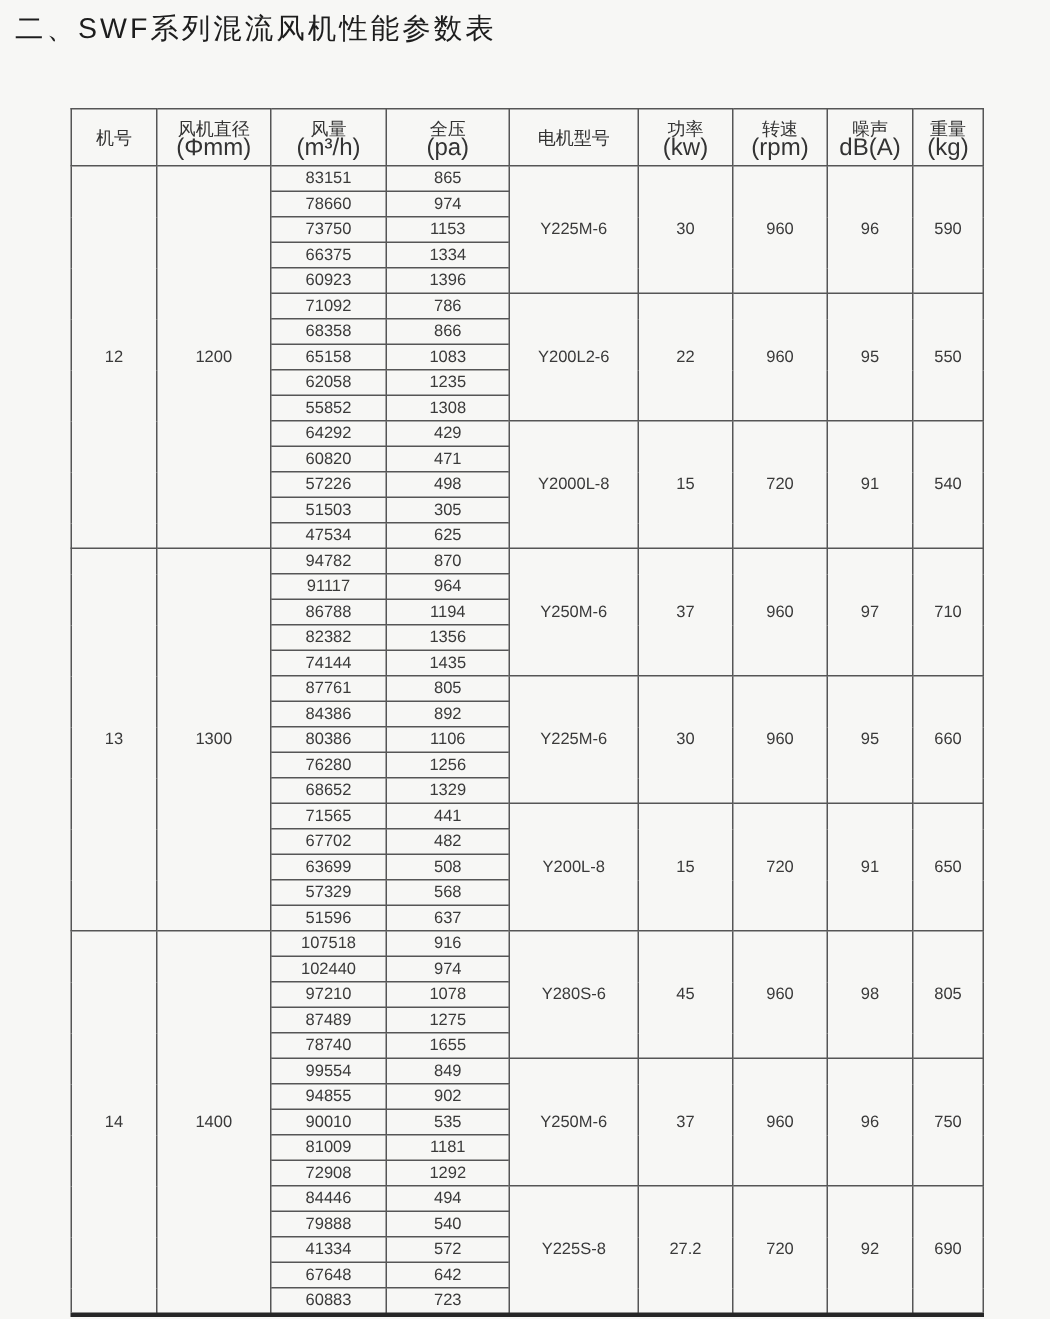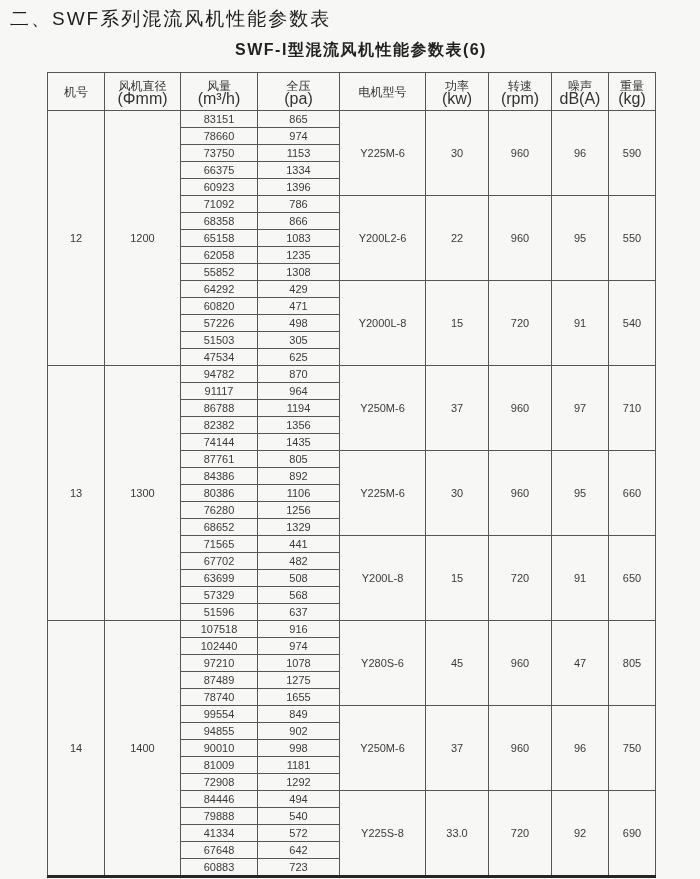--- a/index.html
+++ b/index.html
@@ -51,21 +51,20 @@
     font-size:11px;
     line-height:16px;
   }
   td.merged { font-size:11.5px; }
 </style>
 </head>
 <body>
 
 <div class="page">
   <div class="doc-title">二、SWF系列混流风机性能参数表</div>
-  <div class="doc-subtitle">SWF-I型混流风机性能参数表(6)</div>
 
   <table class="perf">
     <colgroup>
       <col style="width:57px">
         <col style="width:76px">
         <col style="width:77px">
       <col style="width:82px">
         <col style="width:86px">
         <col style="width:63px">
       <col style="width:63px">
@@ -268,21 +267,21 @@
           <td>637</td>
         </tr>
         <tr>
           <td rowspan="15" class="merged">14</td>
           <td rowspan="15" class="merged">1400</td>
           <td>107518</td>
           <td>916</td>
           <td rowspan="5" class="merged">Y280S-6</td>
           <td rowspan="5" class="merged">45</td>
           <td rowspan="5" class="merged">960</td>
-          <td rowspan="5" class="merged">47</td>
+          <td rowspan="5" class="merged">98</td>
           <td rowspan="5" class="merged">805</td>
         </tr>
         <tr>
           <td>102440</td>
           <td>974</td>
         </tr>
         <tr>
           <td>97210</td>
           <td>1078</td>
         </tr>
@@ -302,35 +301,35 @@
           <td rowspan="5" class="merged">960</td>
           <td rowspan="5" class="merged">96</td>
           <td rowspan="5" class="merged">750</td>
         </tr>
         <tr>
           <td>94855</td>
           <td>902</td>
         </tr>
         <tr>
           <td>90010</td>
-          <td>998</td>
+          <td>535</td>
         </tr>
         <tr>
           <td>81009</td>
           <td>1181</td>
         </tr>
         <tr>
           <td>72908</td>
           <td>1292</td>
         </tr>
         <tr>
           <td>84446</td>
           <td>494</td>
           <td rowspan="5" class="merged">Y225S-8</td>
-          <td rowspan="5" class="merged">33.0</td>
+          <td rowspan="5" class="merged">27.2</td>
           <td rowspan="5" class="merged">720</td>
           <td rowspan="5" class="merged">92</td>
           <td rowspan="5" class="merged">690</td>
         </tr>
         <tr>
           <td>79888</td>
           <td>540</td>
         </tr>
         <tr>
           <td>41334</td>

